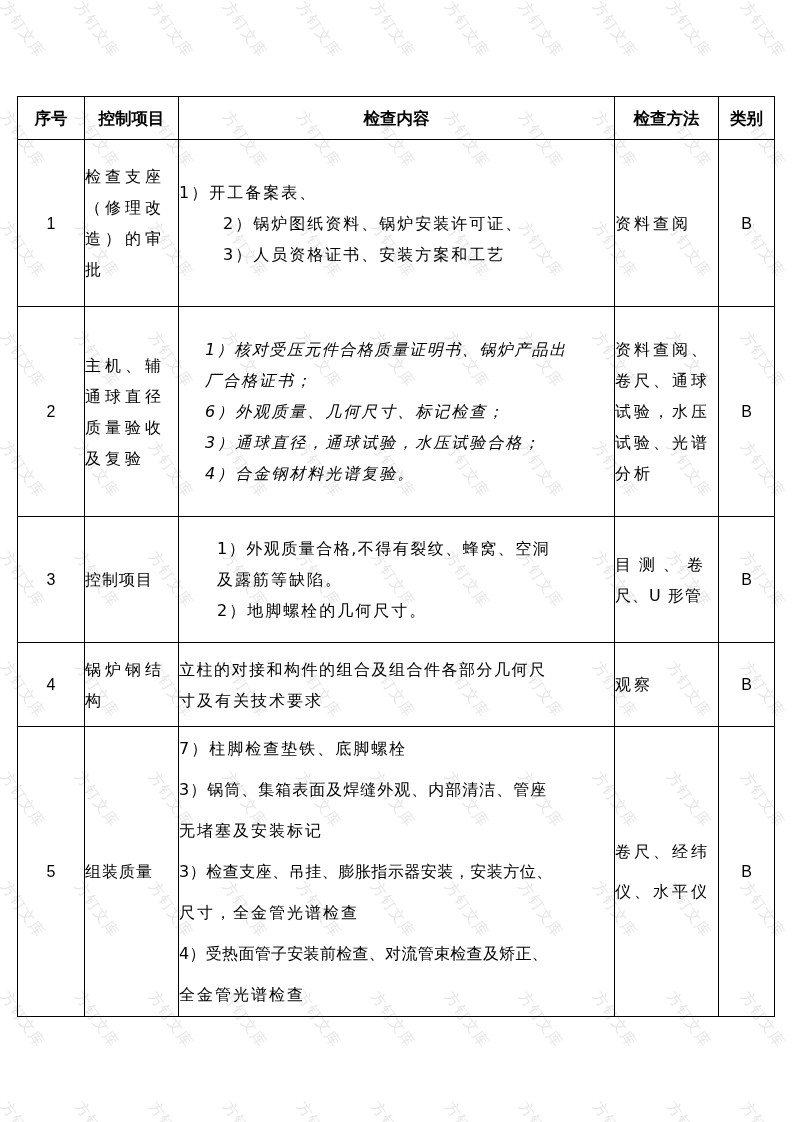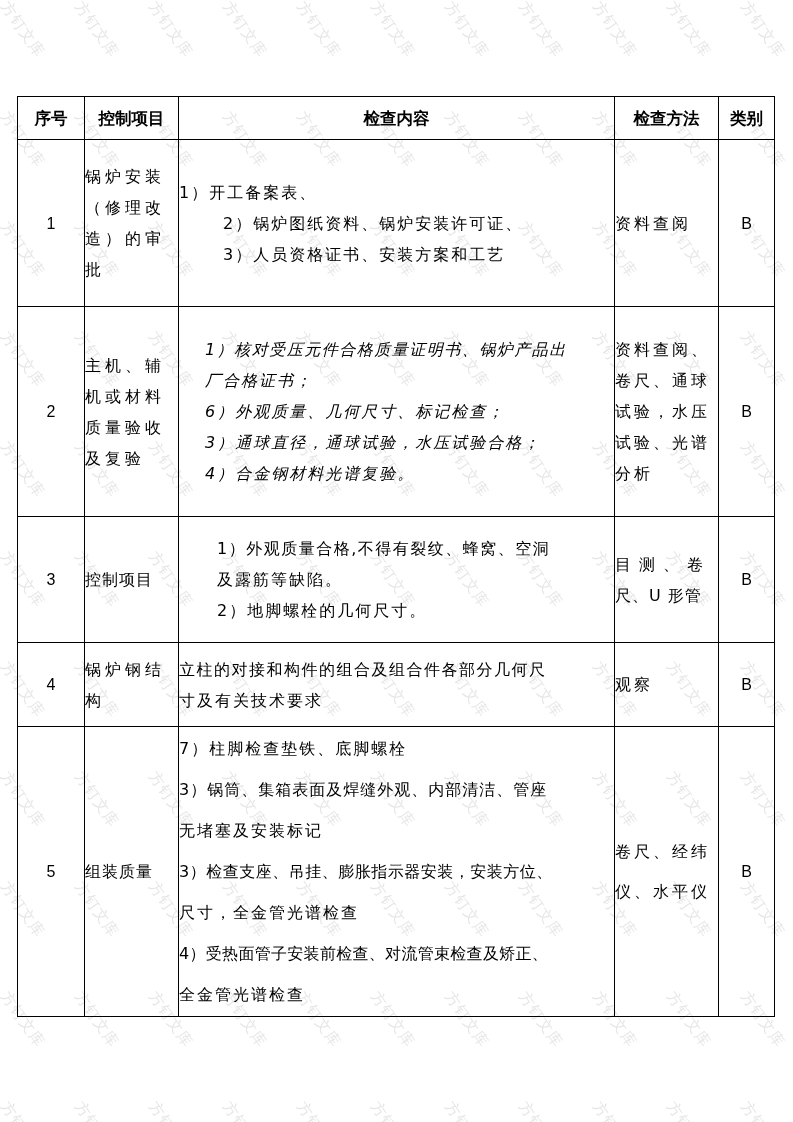--- a/index.html
+++ b/index.html
@@ -180,41 +180,41 @@
       <th>检查内容</th>
       <th>检查方法</th>
       <th>类别</th>
     </tr>
   </thead>
   <tbody>
 
     <tr style="height:167px">
       <td class="c-no">1</td>
       <td class="c-item">
-        <span class="line">锅炉安装</span>
+        <span class="line">检查支座</span>
         <span class="line">（修理改</span>
         <span class="line">造）的审</span>
         <span class="line">批</span>
       </td>
       <td class="c-content">
         <span class="line">1）开工备案表、</span>
         <span class="line ind2">2）锅炉图纸资料、锅炉安装许可证、</span>
         <span class="line ind2">3）人员资格证书、安装方案和工艺</span>
       </td>
       <td class="c-method">
         <span class="line">资料查阅</span>
       </td>
       <td class="c-cat">B</td>
     </tr>
 
     <tr style="height:210px">
       <td class="c-no">2</td>
       <td class="c-item">
         <span class="line">主机、辅</span>
-        <span class="line">机或材料</span>
+        <span class="line">通球直径</span>
         <span class="line">质量验收</span>
         <span class="line">及复验</span>
       </td>
       <td class="c-content">
         <span class="line ind3" style="letter-spacing:1.5px">1）核对受压元件合格质量证明书、锅炉产品出</span>
         <span class="line ind3">厂合格证书；</span>
         <span class="line ind3">6）外观质量、几何尺寸、标记检查；</span>
         <span class="line ind3">3）通球直径，通球试验，水压试验合格；</span>
         <span class="line ind3">4）合金钢材料光谱复验。</span>
       </td>

